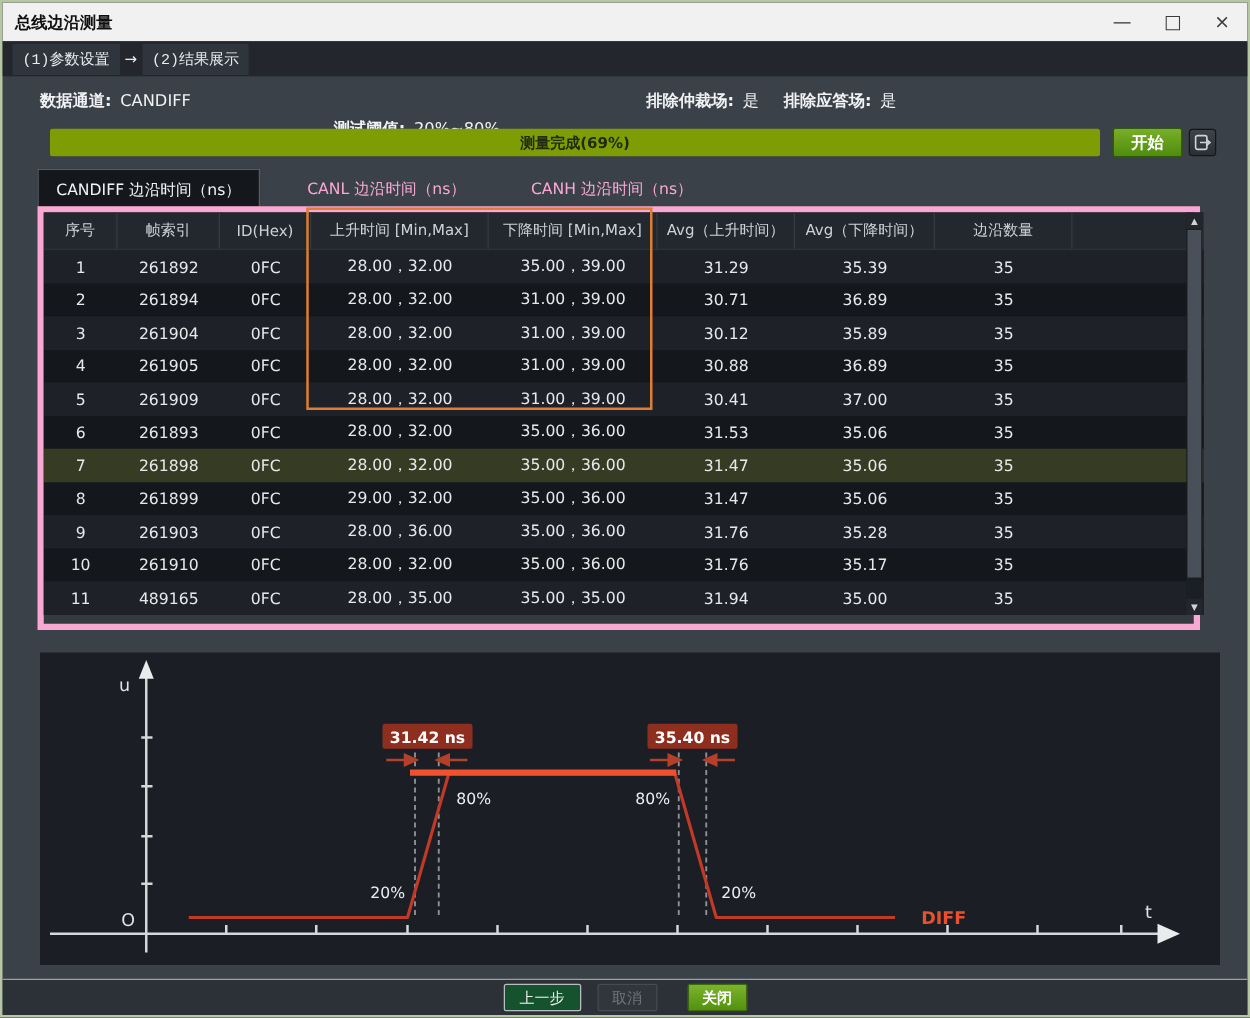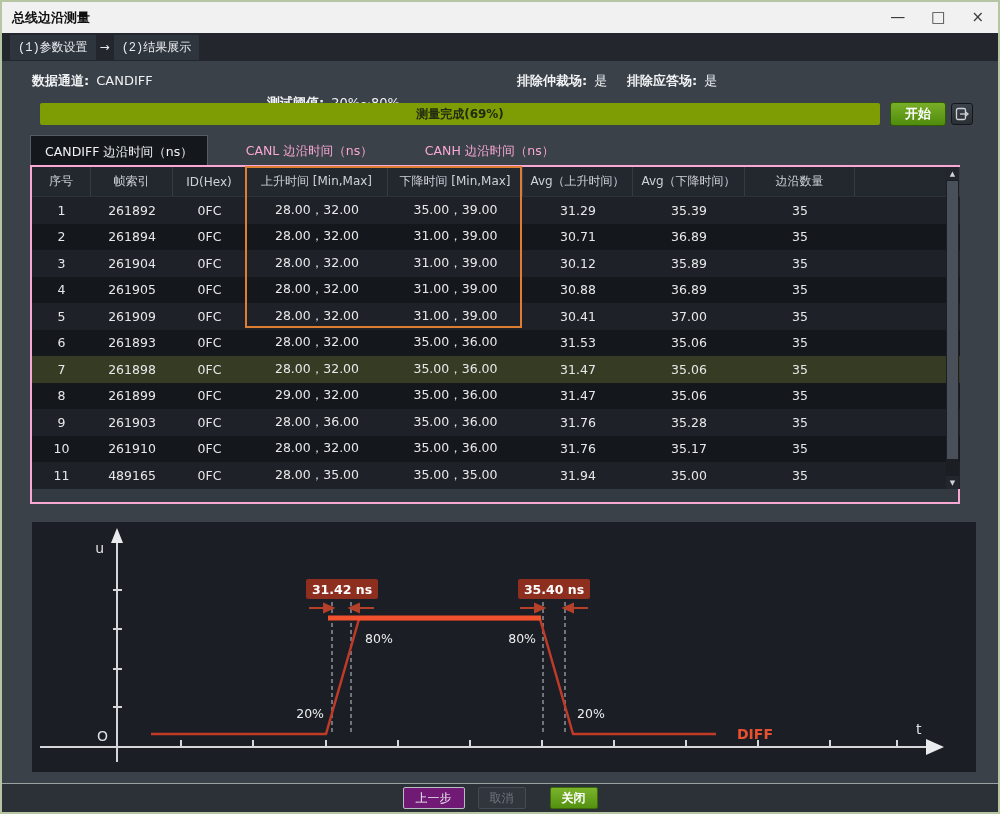--- a/index.html
+++ b/index.html
@@ -36,21 +36,21 @@
     color:#fff;font-weight:bold;font-size:13px;display:flex;align-items:center;justify-content:center;}
   .btn-export{position:absolute;left:949px;top:101px;width:22px;height:22px;box-sizing:border-box;
     background:linear-gradient(#3d434a,#2a2f35);border:1px solid #14171a;border-radius:3px;
     display:flex;align-items:center;justify-content:center;}
   
   .tab-bar{position:absolute;left:28px;top:133px;height:31px;display:flex;gap:24px;}
   .tab{height:31px;line-height:31px;padding:0 14px;font-size:12.5px;color:#f9a8d4;box-sizing:border-box;}
   .tab.active{background:#14171b;border:1px solid #565c64;border-bottom:none;color:#f2f4f6;}
   
   .frame{position:absolute;left:28px;top:163px;width:930px;height:339px;box-sizing:border-box;
-    border:2px solid #f9a8d4;background:#343a41;}
+    border:5px solid #f9a8d4;background:#343a41;}
   .table{position:absolute;left:0;top:0;width:928px;height:322px;background:#17191e;overflow:hidden;}
   .table-header,.tr{display:grid;grid-template-columns:59px 82px 73px 142px 135px 110px 112px 110px 1fr;}
   .table-header{height:30px;background:#23272e;border-bottom:1px solid #2d3239;box-sizing:border-box;}
   .th{display:flex;align-items:center;justify-content:center;font-size:12px;color:#ced2d8;
     border-right:1px solid #363b42;box-sizing:border-box;white-space:nowrap;overflow:hidden;}
   .tr{height:26.5px;}
   .tr:nth-child(odd){background:#1e2127;}
   .tr:nth-child(even){background:#14171c;}
   .tr.selected{background:#363c24;}
   .td{display:flex;align-items:center;justify-content:center;font-size:12.5px;color:#e6e8ea;white-space:nowrap;}
@@ -64,21 +64,21 @@
   
   .highlight-rect{position:absolute;left:243px;top:164px;width:277px;height:162px;box-sizing:border-box;
     border:2px solid #dd7e33;pointer-events:none;}
   
   .diagram{position:absolute;left:30px;top:520px;width:944px;height:250px;background:#1b1f25;}
   
   .footer-sep{position:absolute;left:0;top:781px;right:0;height:1px;background:#9ba1a1;}
   .footer{position:absolute;left:0;top:782px;right:0;bottom:0;background:#2c3137;
     display:flex;align-items:center;justify-content:center;}
   .fbtn{height:22px;box-sizing:border-box;font-size:12px;display:flex;align-items:center;justify-content:center;border-radius:2px;}
-  .btn-back{width:62px;background:#701a75;border:1px solid #b9bdc1;color:#eef0f2;margin-right:13px;}
+  .btn-back{width:62px;background:#14532d;border:1px solid #b9bdc1;color:#eef0f2;margin-right:13px;}
   .btn-cancel{width:48px;background:#31363d;border:1px solid #454b52;color:#70767e;margin-right:24px;}
   .btn-close{width:48px;background:linear-gradient(#7cb32c,#539110);border:1px solid #3c6c09;color:#fff;font-weight:bold;}
   svg text{font-family:"DejaVu Sans",sans-serif;}
 </style>
 </head>
 <body>
 
 <div class="window">
 
   <div class="titlebar">

